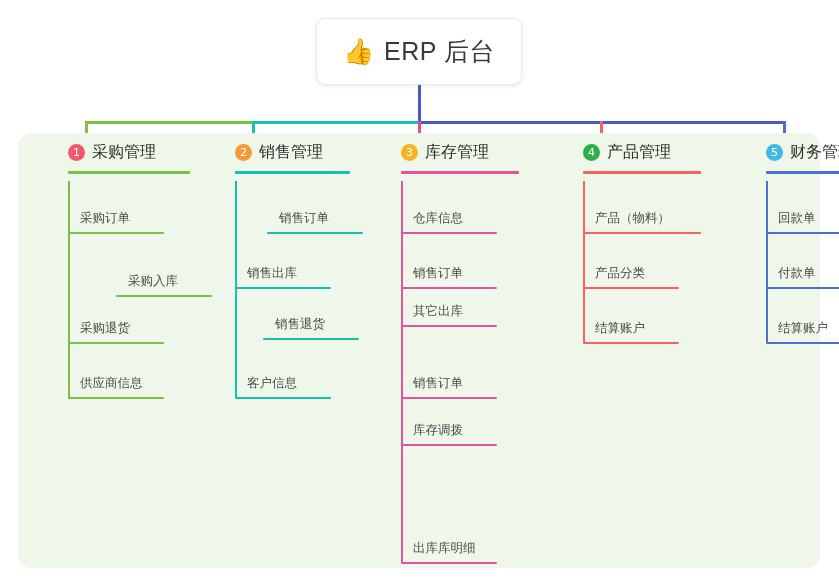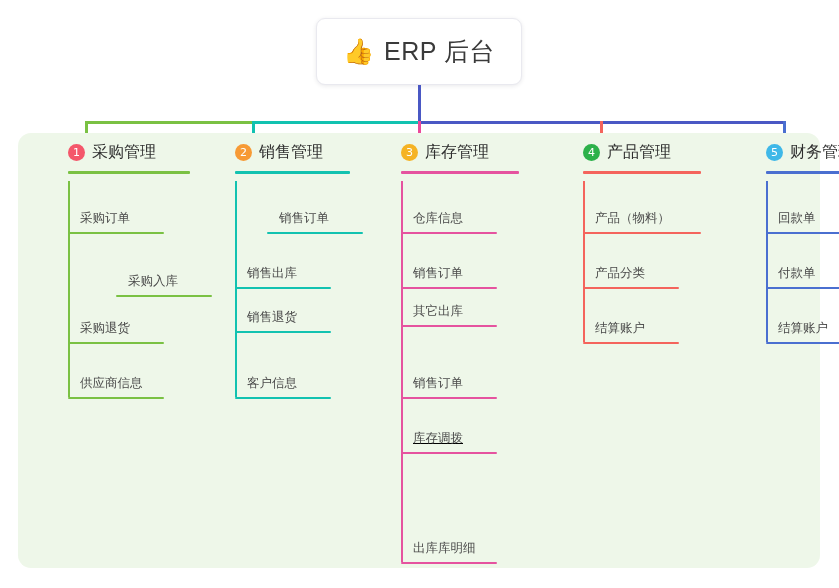--- a/index.html
+++ b/index.html
@@ -126,21 +126,21 @@
           </div>
           <div class="spine" style="top: 48px; height: 216px; background: rgb(18, 194, 176);"></div>
           <div class="leaf" style="top: 77px; padding-left: 32px;">
             <div class="leaf-text">销售订单</div>
             <div class="leaf-rule" style="background: rgb(18, 194, 176);"></div>
           </div>
           <div class="leaf" style="top: 132px;">
             <div class="leaf-text">销售出库</div>
             <div class="leaf-rule" style="background: rgb(18, 194, 176);"></div>
           </div>
-          <div class="leaf" style="top: 176px;">
+          <div class="leaf" style="top: 183px; padding-left: 28px;">
             <div class="leaf-text">销售退货</div>
             <div class="leaf-rule" style="background: rgb(18, 194, 176);"></div>
           </div>
           <div class="leaf" style="top: 242px;">
             <div class="leaf-text">客户信息</div>
             <div class="leaf-rule" style="background: rgb(18, 194, 176);"></div>
           </div>
         </div>
         <div class="col" style="left: 361px;">
           <div class="col-head">
@@ -160,21 +160,21 @@
             <div class="leaf-rule" style="background: rgb(229, 83, 159);"></div>
           </div>
           <div class="leaf" style="top: 170px;">
             <div class="leaf-text">其它出库</div>
             <div class="leaf-rule" style="background: rgb(229, 83, 159);"></div>
           </div>
           <div class="leaf" style="top: 242px;">
             <div class="leaf-text">销售订单</div>
             <div class="leaf-rule" style="background: rgb(229, 83, 159);"></div>
           </div>
-          <div class="leaf" style="top: 297px; text-decoration: underline;">
+          <div class="leaf" style="top: 289px;">
             <div class="leaf-text">库存调拨</div>
             <div class="leaf-rule" style="background: rgb(229, 83, 159);"></div>
           </div>
           <div class="leaf" style="top: 407px;">
             <div class="leaf-text">出库库明细</div>
             <div class="leaf-rule" style="background: rgb(229, 83, 159);"></div>
           </div>
         </div>
         <div class="col" style="left: 543px;">
           <div class="col-head">

